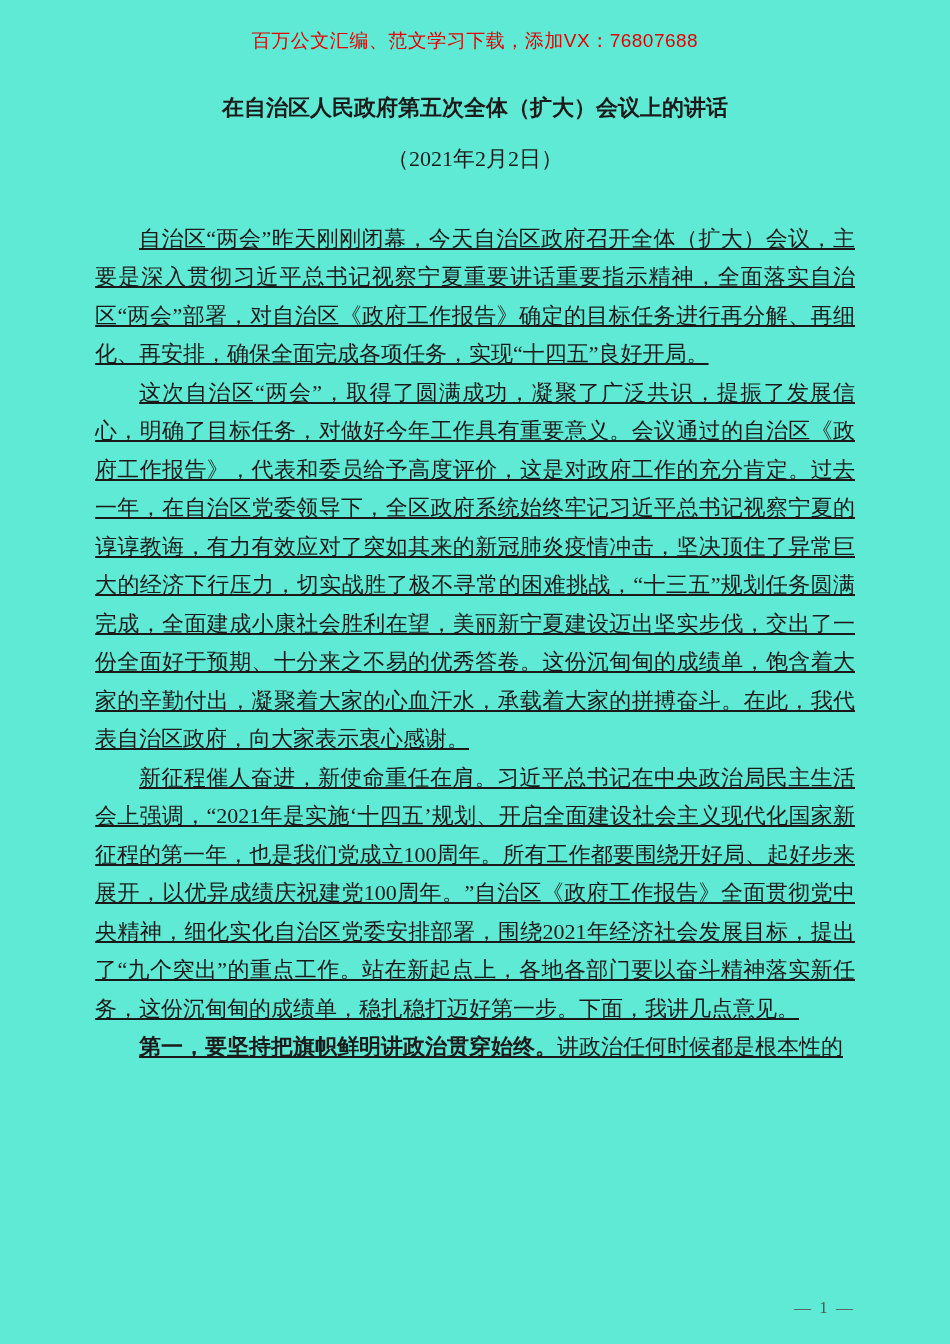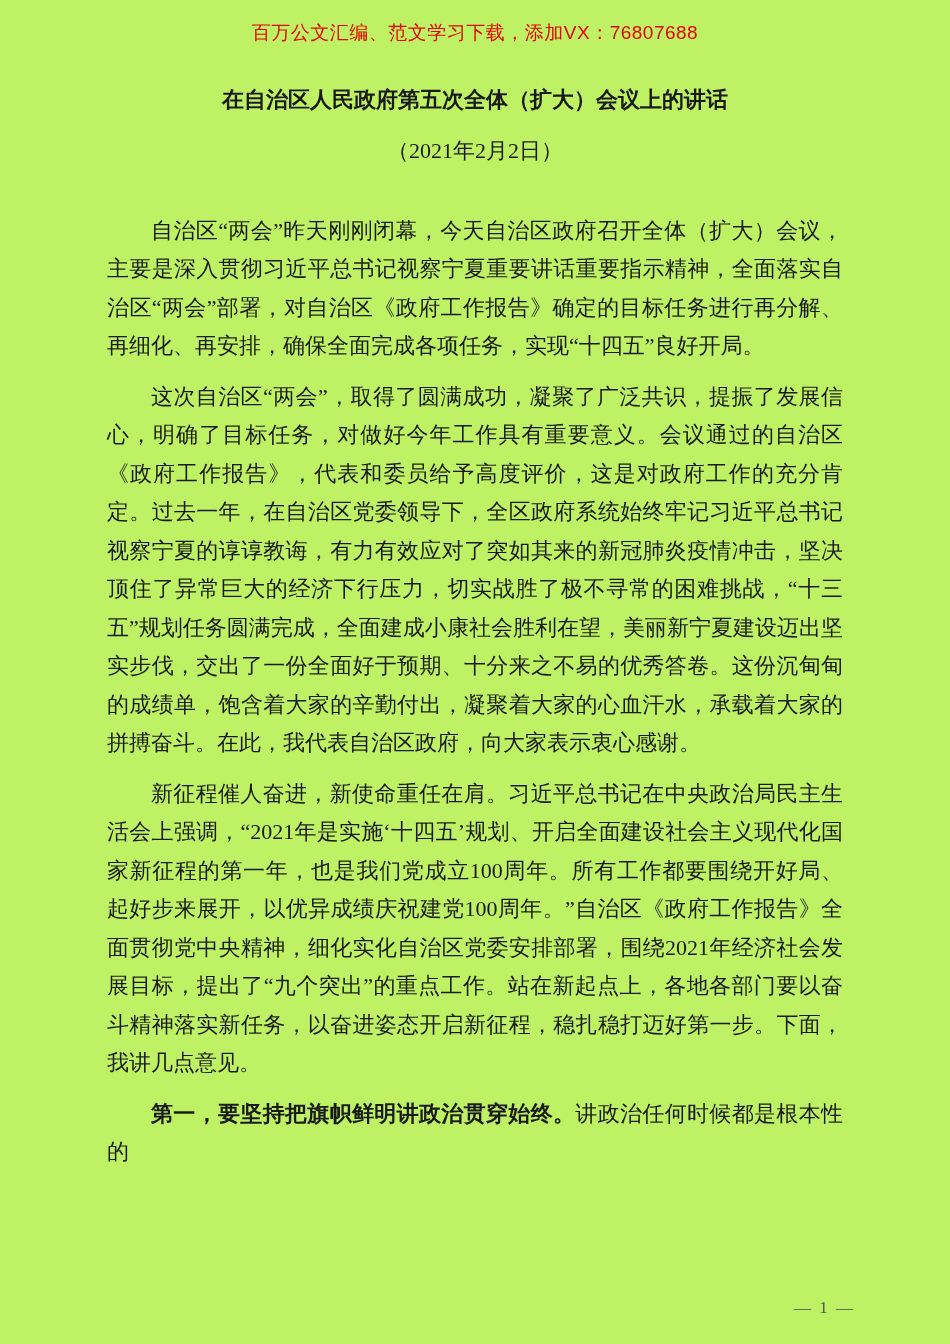--- a/index.html
+++ b/index.html
@@ -2,22 +2,22 @@
 <html><head>
 <meta charset="utf-8">
 <style>
   * { box-sizing: border-box; }
   html, body { margin: 0; padding: 0; background: #ffffff; }
   .page {
     position: relative;
     width: 950px;
     height: 1344px;
     margin: 0 auto;
-    background: #bef264;
-    padding: 20px 95px 0 95px;
+    background: #5eead4;
+    padding: 28px 95px 0 95px;
     font-family: "Liberation Serif", serif;
     color: #1a1a1a;
     overflow: hidden;
   }
   .notice {
     text-align: center;
     color: #e60000;
     font-size: 19px;
     font-family: "Liberation Sans", sans-serif;
     letter-spacing: 0.5px;
@@ -34,26 +34,27 @@
     font-size: 21px;
     font-weight: bold;
   }
   .date-line {
     margin-top: 21px;
     font-size: 22px;
     font-weight: normal;
   }
   .doc-body { margin-top: 46px; }
   .doc-body p {
-    margin: 12px;
+    margin: 0;
     font-size: 22px;
     line-height: 38.5px;
     text-indent: 2em;
     text-align: justify;
     word-break: break-all;
+    text-decoration: underline;
   }
   .para-lead { font-weight: bold; }
   .page-number {
     position: absolute;
     right: 95px;
     bottom: 26px;
     font-size: 17px;
     color: #555555;
     letter-spacing: 2px;
   }
@@ -66,19 +67,19 @@
   <div class="notice">百万公文汇编、范文学习下载，添加VX：76807688</div>
 
   <div class="title-block">
     <h1 class="doc-title">在自治区人民政府第五次全体（扩大）会议上的讲话</h1>
     <div class="date-line">（2021年2月2日）</div>
   </div>
 
   <div class="doc-body">
     <p><span class="para-lead"></span><span>自治区“两会”昨天刚刚闭幕，今天自治区政府召开全体（扩大）会议，主要是深入贯彻习近平总书记视察宁夏重要讲话重要指示精神，全面落实自治区“两会”部署，对自治区《政府工作报告》确定的目标任务进行再分解、再细化、再安排，确保全面完成各项任务，实现“十四五”良好开局。</span></p>
     <p><span class="para-lead"></span><span>这次自治区“两会”，取得了圆满成功，凝聚了广泛共识，提振了发展信心，明确了目标任务，对做好今年工作具有重要意义。会议通过的自治区《政府工作报告》，代表和委员给予高度评价，这是对政府工作的充分肯定。过去一年，在自治区党委领导下，全区政府系统始终牢记习近平总书记视察宁夏的谆谆教诲，有力有效应对了突如其来的新冠肺炎疫情冲击，坚决顶住了异常巨大的经济下行压力，切实战胜了极不寻常的困难挑战，“十三五”规划任务圆满完成，全面建成小康社会胜利在望，美丽新宁夏建设迈出坚实步伐，交出了一份全面好于预期、十分来之不易的优秀答卷。这份沉甸甸的成绩单，饱含着大家的辛勤付出，凝聚着大家的心血汗水，承载着大家的拼搏奋斗。在此，我代表自治区政府，向大家表示衷心感谢。</span></p>
-    <p><span class="para-lead"></span><span>新征程催人奋进，新使命重任在肩。习近平总书记在中央政治局民主生活会上强调，“2021年是实施‘十四五’规划、开启全面建设社会主义现代化国家新征程的第一年，也是我们党成立100周年。所有工作都要围绕开好局、起好步来展开，以优异成绩庆祝建党100周年。”自治区《政府工作报告》全面贯彻党中央精神，细化实化自治区党委安排部署，围绕2021年经济社会发展目标，提出了“九个突出”的重点工作。站在新起点上，各地各部门要以奋斗精神落实新任务，以奋进姿态开启新征程，稳扎稳打迈好第一步。下面，我讲几点意见。</span></p>
+    <p><span class="para-lead"></span><span>新征程催人奋进，新使命重任在肩。习近平总书记在中央政治局民主生活会上强调，“2021年是实施‘十四五’规划、开启全面建设社会主义现代化国家新征程的第一年，也是我们党成立100周年。所有工作都要围绕开好局、起好步来展开，以优异成绩庆祝建党100周年。”自治区《政府工作报告》全面贯彻党中央精神，细化实化自治区党委安排部署，围绕2021年经济社会发展目标，提出了“九个突出”的重点工作。站在新起点上，各地各部门要以奋斗精神落实新任务，这份沉甸甸的成绩单，稳扎稳打迈好第一步。下面，我讲几点意见。</span></p>
     <p><span class="para-lead">第一，要坚持把旗帜鲜明讲政治贯穿始终。</span><span>讲政治任何时候都是根本性的</span></p>
   </div>
 
   <div class="page-number">— 1 —</div>
 
 </div>
 
 </body></html>

